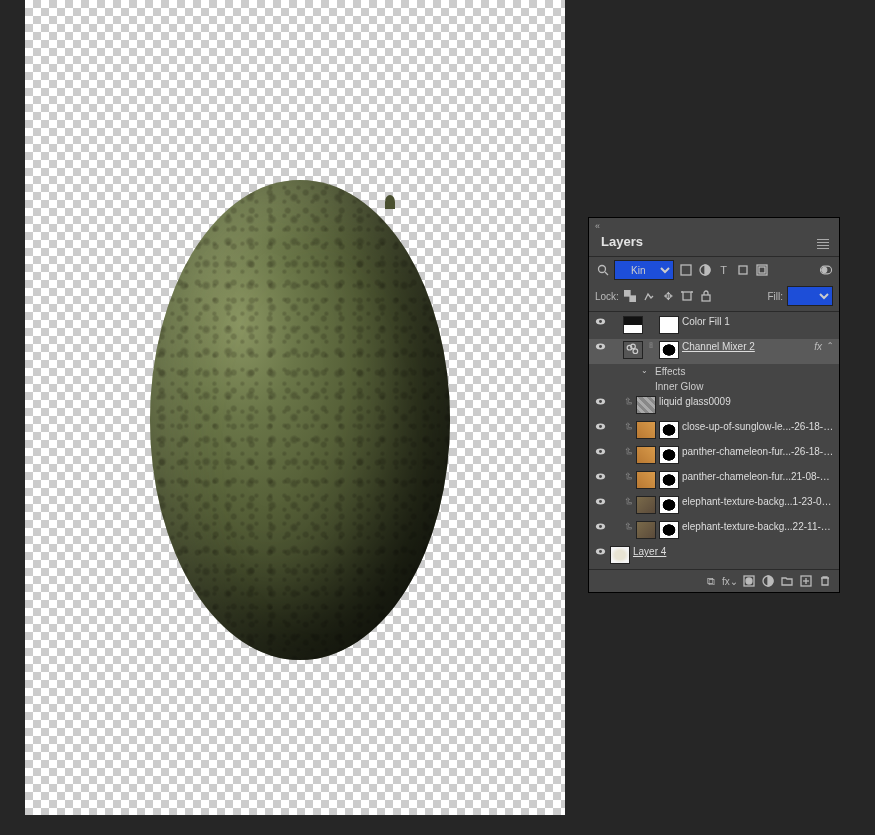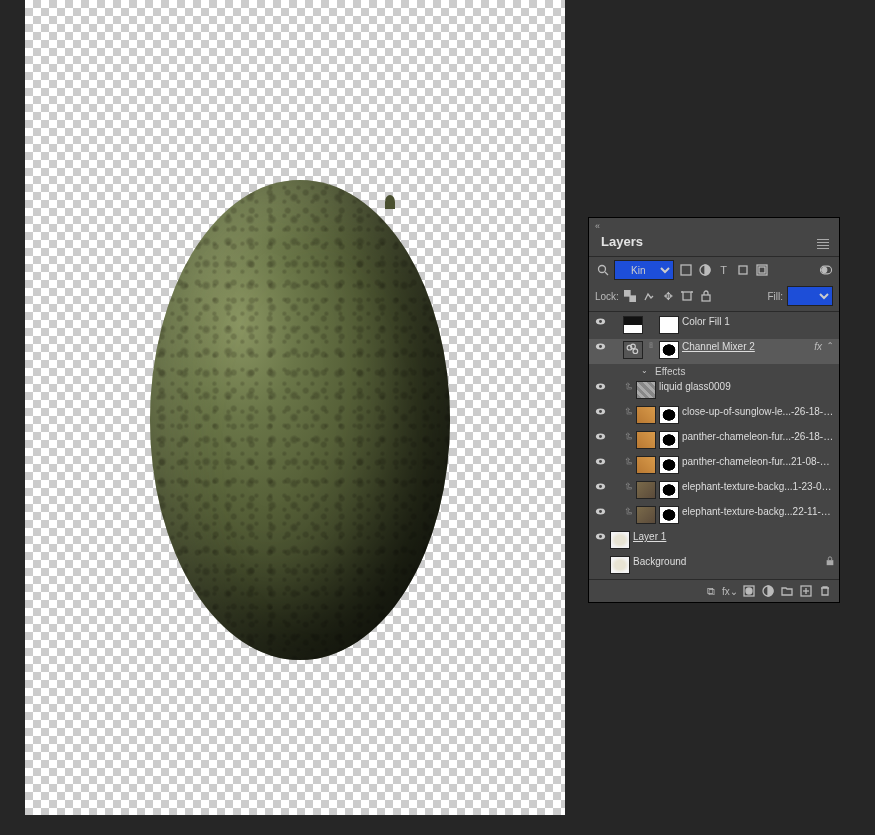--- a/index.html
+++ b/index.html
@@ -189,20 +189,23 @@
       <div class="link">𝟠</div>
       <div class="thumb mask" style="background:radial-gradient(ellipse,#000 48%,#fff 52%)"></div>
       <span class="lname u">Channel Mixer 2</span>
       <span class="lbl" style="font-style:italic">fx</span>
       <span class="caret">⌃</span>
     </div>
     <div class="fx-row">
       <span class="caret" style="display:inline-block;transform:translateY(-1px)">⌄</span>
       <span>Effects</span>
     </div>
+    <div class="fx-row" style="padding-left:66px">
+      <span>Inner Glow</span>
+    </div>
 
     <div class="layer">
       <div class="vis">
           <span class="eye"><svg viewBox="0 0 12 12">
               <ellipse cx="6" cy="6" rx="5" ry="3.2"></ellipse>
               <circle cx="6" cy="6" r="1.6" fill="#444"></circle>
             </svg></span>
         </div>
       <div class="indent"></div>
       <div class="caret" style="transform:rotate(90deg);font-size:9px;color:#999">⏎</div>
@@ -281,32 +284,23 @@
     </div>
 
     <div class="layer">
       <div class="vis">
           <span class="eye"><svg viewBox="0 0 12 12">
               <ellipse cx="6" cy="6" rx="5" ry="3.2"></ellipse>
               <circle cx="6" cy="6" r="1.6" fill="#444"></circle>
             </svg></span>
         </div>
       <div class="thumb egg-t"></div>
-      <span class="lname u">Layer 1</span>
-    </div>
-
-    <div class="layer">
-      <div class="vis"></div>
-      <div class="thumb egg-t"></div>
-      <span class="lname">Background</span>
-      <span class="lockend"><svg width="10" height="10" viewBox="0 0 12 12" style="fill:#aaa">
-            <rect x="2" y="5" width="8" height="6"></rect>
-            <path d="M4 5 V3 a2 2 0 0 1 4 0 V5" fill="none" stroke="#aaa"></path>
-          </svg></span>
-    </div>
+      <span class="lname u">Layer 4</span>
+    </div>
+
   </div>
 
   <div class="footer">
     <div class="ico">⧉</div>
     <div class="ico" style="font-size:10px">fx⌄</div>
     <div class="ico">
         <svg viewBox="0 0 12 12">
           <rect x="1" y="1" width="10" height="10"></rect>
           <circle cx="6" cy="6" r="3" fill="#bbb"></circle>
         </svg>

